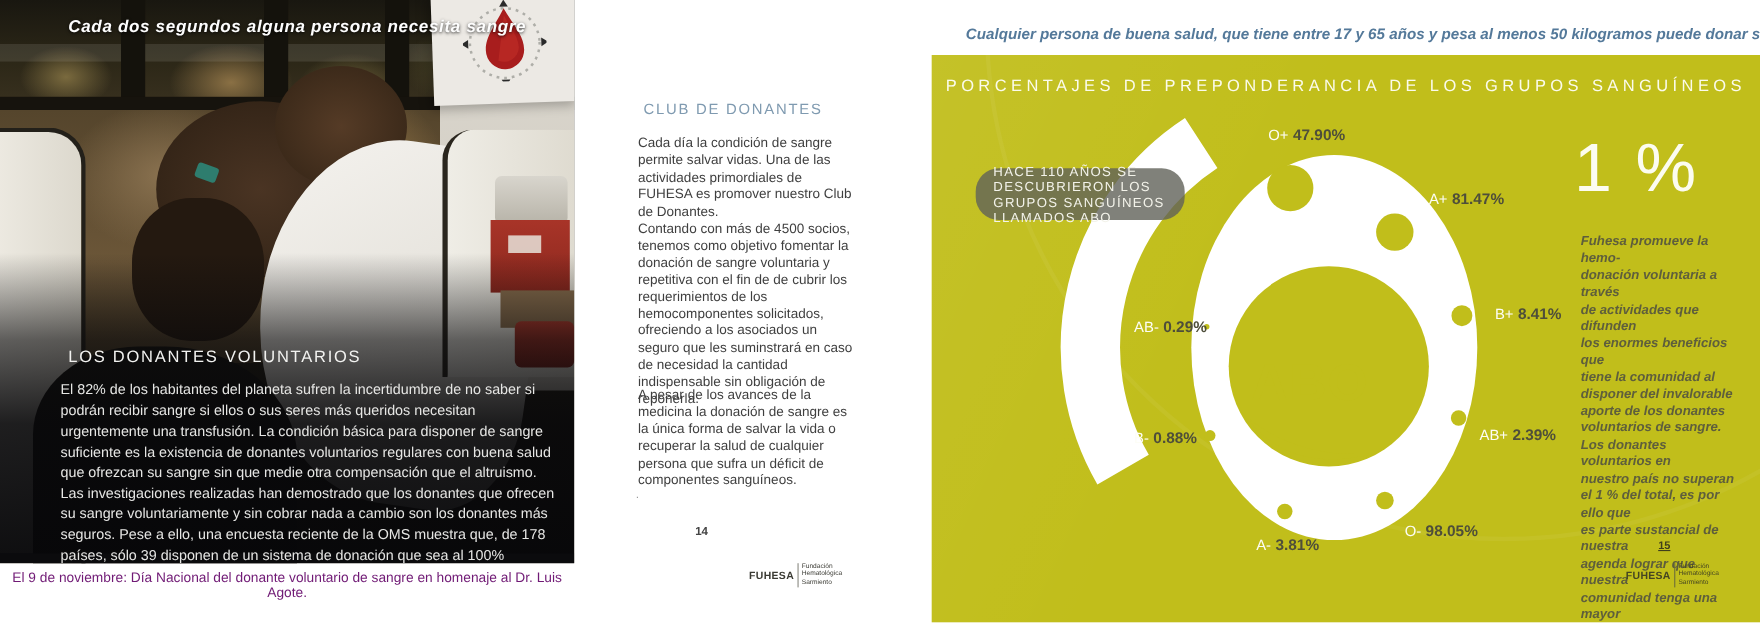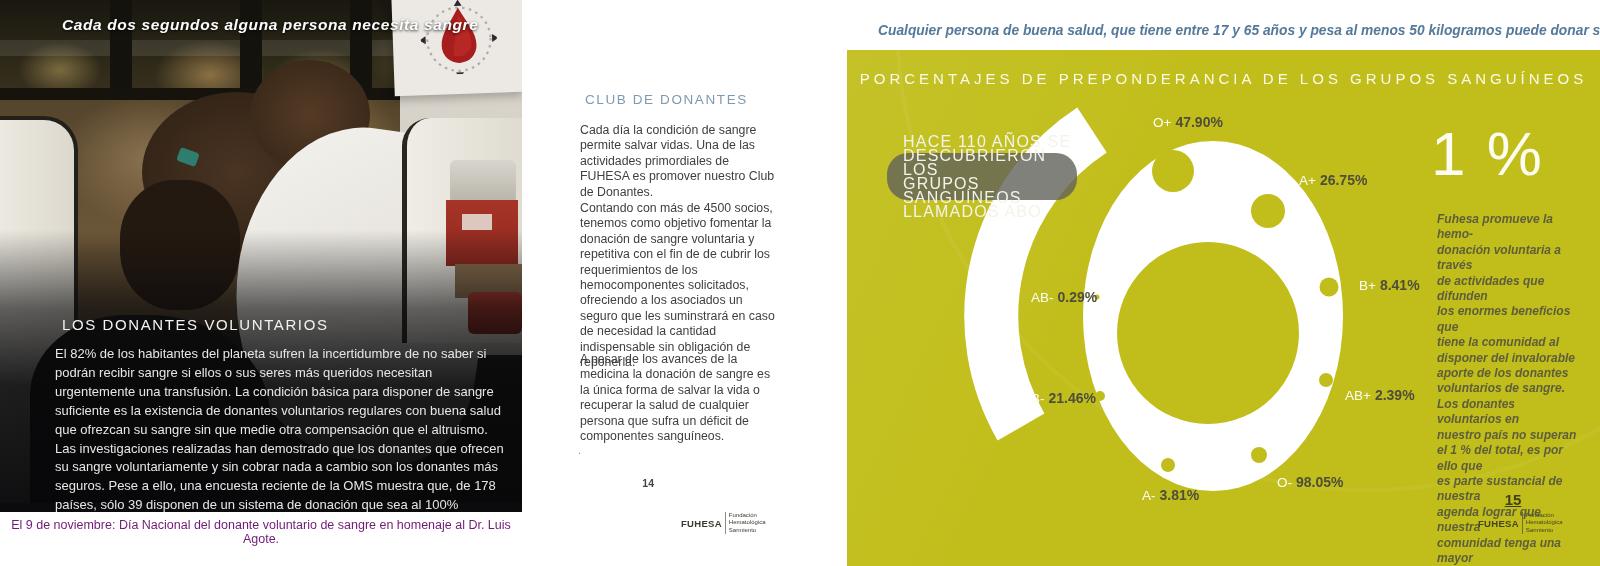--- a/index.html
+++ b/index.html
@@ -54,51 +54,51 @@
   .left-footer{left:0;top:518px;width:522px;text-align:center;color:#701a75;font-size:12.5px;}
 
   
   .flag svg{position:absolute;left:28px;top:6px;}
 
   
   .c-heading{left:585px;top:92px;color:#7f9ab0;font-size:13.5px;letter-spacing:1.6px;}
   .c-par{left:580px;width:200px;color:#3f3f3f;font-size:12.3px;line-height:15.4px;}
   .c-p1{top:123px;} .c-p2{top:201px;} .c-p3{top:352px;}
   .c-dot{left:578px;top:444px;color:#9a9a9a;font-size:11px;}
-  .c-pagenum{left:632px;top:477px;width:22px;text-align:right;color:#454545;font-size:10.5px;font-weight:bold;}
+  .c-pagenum{left:632px;top:477px;width:22px;text-align:left;color:#454545;font-size:10.5px;font-weight:bold;}
 
   .fuhesa{display:flex;align-items:center;}
   .fuhesa .fname{font-weight:bold;letter-spacing:0.3px;}
   .fuhesa .fdiv{width:1px;align-self:stretch;margin:0 3px;}
   .fuhesa .forg div{line-height:7.4px;font-size:6px;}
   #logo-center{left:681px;top:512px;color:#3a3a33;}
   #logo-center .fname{font-size:9.5px;} #logo-center .fdiv{background:#8a8a82;}
   #logo-right{left:1478px;top:512px;color:#454522;}
   #logo-right .fname{font-size:9.5px;} #logo-right .fdiv{background:#6e6e3a;}
 
   
   .r-header-note{left:878px;top:23px;color:#54799a;font-size:13.8px;font-style:italic;font-weight:bold;white-space:nowrap;}
   #ypage{left:847px;top:50px;width:753px;height:516px;background:#c1be1b;overflow:hidden;}
   #ypage .sheen{left:0;top:0;width:753px;height:516px;
       background:linear-gradient(115deg,rgba(255,255,255,0.06) 0%,rgba(255,255,255,0) 38%);}
   .y-title{left:0;top:20px;width:753px;text-align:center;color:#fbfbec;font-size:15px;letter-spacing:4px;font-weight:400;}
   #diagram{left:0;top:0;}
   .badge{left:40px;top:103px;width:190px;height:47px;background:rgba(96,98,89,0.80);border-radius:21px;
-      color:#f3f3ea;font-size:16px;letter-spacing:1.2px;line-height:14px;white-space:pre-line;
+      color:#f3f3ea;font-size:12px;letter-spacing:1.2px;line-height:14px;white-space:pre-line;
       display:flex;align-items:center;padding-left:16px;box-sizing:border-box;}
   .abo{left:290px;top:270px;width:145px;color:#c1be1b;font-size:47px;font-weight:bold;letter-spacing:1px;}
   .big-stat{left:584px;top:68px;color:#fcfcf0;font-size:62px;font-weight:400;letter-spacing:2px;}
   .side-par{left:590px;top:162px;width:142px;color:#5e5e3c;font-size:12px;line-height:15.4px;
       font-style:italic;font-weight:bold;white-space:pre-line;}
   .chart-note{left:36px;top:392px;width:186px;text-align:center;color:#fdfdf4;font-size:11.8px;line-height:14.6px;
       font-style:italic;font-weight:bold;white-space:pre-line;}
   .glabel{display:flex;align-items:baseline;gap:4px;white-space:nowrap;}
   .gcode{color:#fdfdf6;font-size:13.5px;}
   .gpct{color:#4e4e3a;font-size:14px;font-weight:bold;}
-  .y-pagenum{left:655px;top:441px;width:22px;text-align:center;color:#3f3f1c;font-size:15px;font-weight:bold;text-decoration:underline;}
+  .y-pagenum{left:655px;top:441px;width:22px;text-align:center;color:#3f3f1c;font-size:10px;font-weight:bold;text-decoration:underline;}
 </style>
 </head>
 <body>
 
 <div class="abs" id="photo">
   <div class="abs window-top"></div>
   <div class="abs glass-glare"></div>
   <div class="abs frame-bar" style="left:110px"></div>
   <div class="abs frame-bar" style="left:240px"></div>
   <div class="abs frame-bar" style="left:350px"></div>
@@ -181,41 +181,41 @@
   <div class="abs badge">HACE 110 AÑOS SE DESCUBRIERON LOS
 GRUPOS SANGUÍNEOS LLAMADOS ABO</div>
   <div class="abs abo">ABO</div>
 
   <div class="abs glabel" style="left:306px;top:64px">
     <span class="gcode">O+</span>
     <span class="gpct">47.90%</span>
   </div>
   <div class="abs glabel" style="left:452px;top:122px">
     <span class="gcode">A+</span>
-    <span class="gpct">26.75%</span>
+    <span class="gpct">81.47%</span>
   </div>
   <div class="abs glabel" style="left:512px;top:227px">
     <span class="gcode">B+</span>
     <span class="gpct">8.41%</span>
   </div>
   <div class="abs glabel" style="left:498px;top:337px">
     <span class="gcode">AB+</span>
     <span class="gpct">2.39%</span>
   </div>
   <div class="abs glabel" style="left:430px;top:424px">
     <span class="gcode">O-</span>
     <span class="gpct">98.05%</span>
   </div>
   <div class="abs glabel" style="left:295px;top:437px">
     <span class="gcode">A-</span>
     <span class="gpct">3.81%</span>
   </div>
   <div class="abs glabel" style="left:184px;top:340px">
     <span class="gcode">B-</span>
-    <span class="gpct">21.46%</span>
+    <span class="gpct">0.88%</span>
   </div>
   <div class="abs glabel" style="left:184px;top:239px">
     <span class="gcode">AB-</span>
     <span class="gpct">0.29%</span>
   </div>
 
   <div class="abs big-stat">1 %</div>
   <div class="abs side-par">Fuhesa promueve la hemo-
 donación voluntaria a través
 de actividades que difunden

